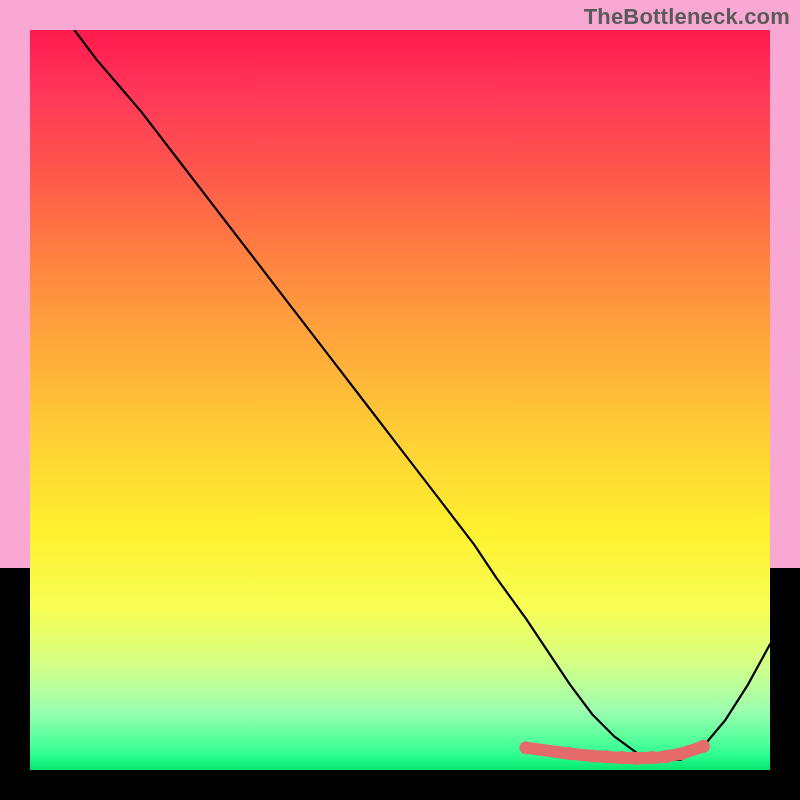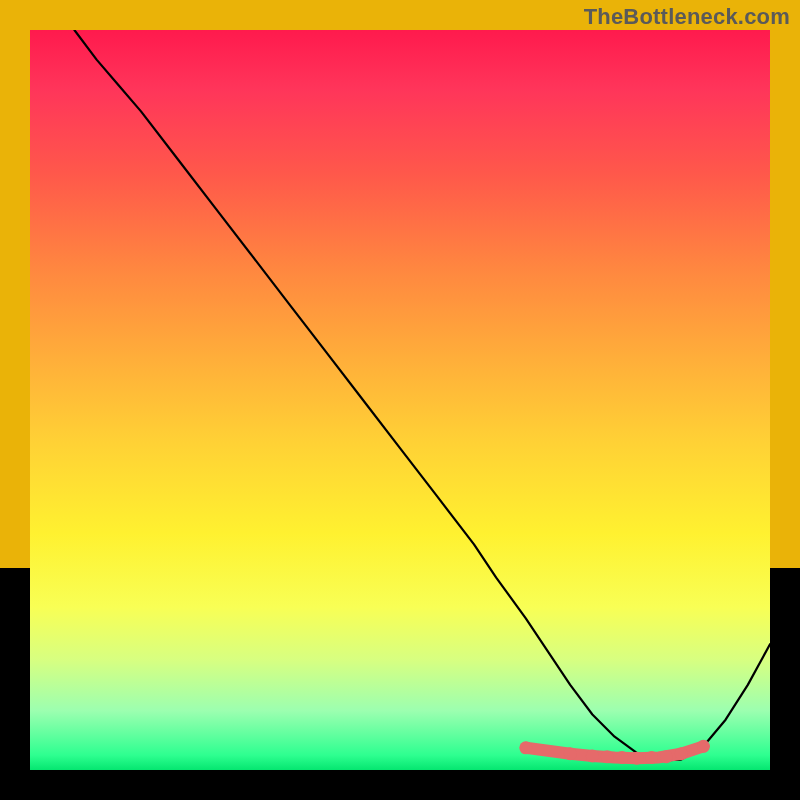--- a/index.html
+++ b/index.html
@@ -1,21 +1,21 @@
 <!DOCTYPE html>
 <html><head>
 <meta charset="utf-8">
 <style>
   * { margin: 0; padding: 0; box-sizing: border-box; }
   html, body { width: 800px; height: 800px; overflow: hidden; background: #000; }
   .frame {
     position: relative;
     width: 800px;
     height: 568px;
-    background: #eab308;
+    background: #f9a8d4;
   }
   .plot-area {
     position: absolute;
     left: 30px;
     top: 30px;
     width: 740px;
     height: 740px;
     background: linear-gradient(to bottom,
       #ff1a4d 0%,
       #ff355a 8%,

